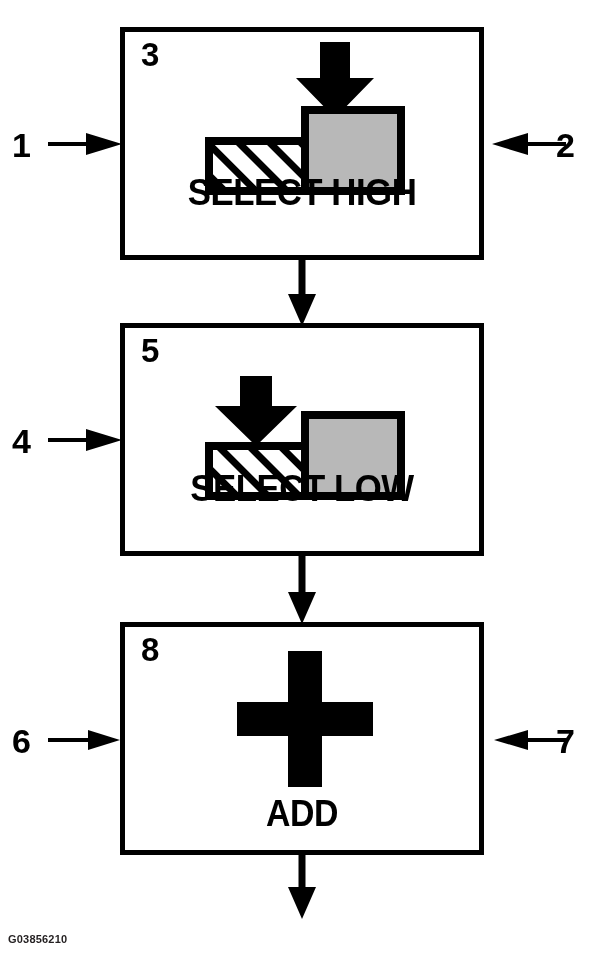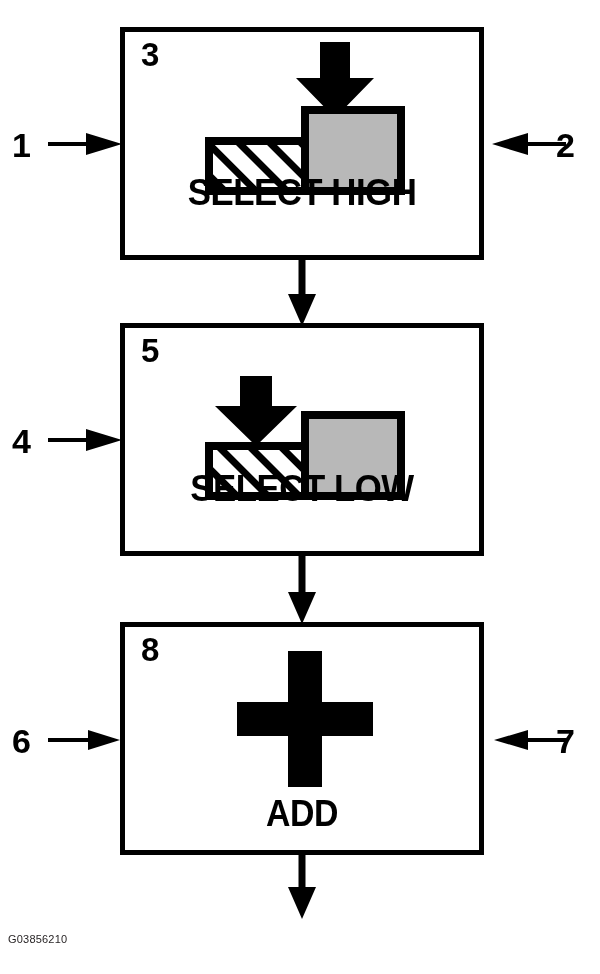--- a/index.html
+++ b/index.html
@@ -87,21 +87,21 @@
     letter-spacing: -0.5px;
   }
   .leader { position: absolute; }
 
   
   #figure-code {
     position: absolute;
     left: 8px;
     top: 934px;
     font-size: 11px;
-    font-weight: normal;
+    font-weight: bold;
     color: #231f20;
     letter-spacing: 0.2px;
     line-height: 1;
   }
 </style>
 </head>
 <body>
 
 <div id="diagram-root">
 

